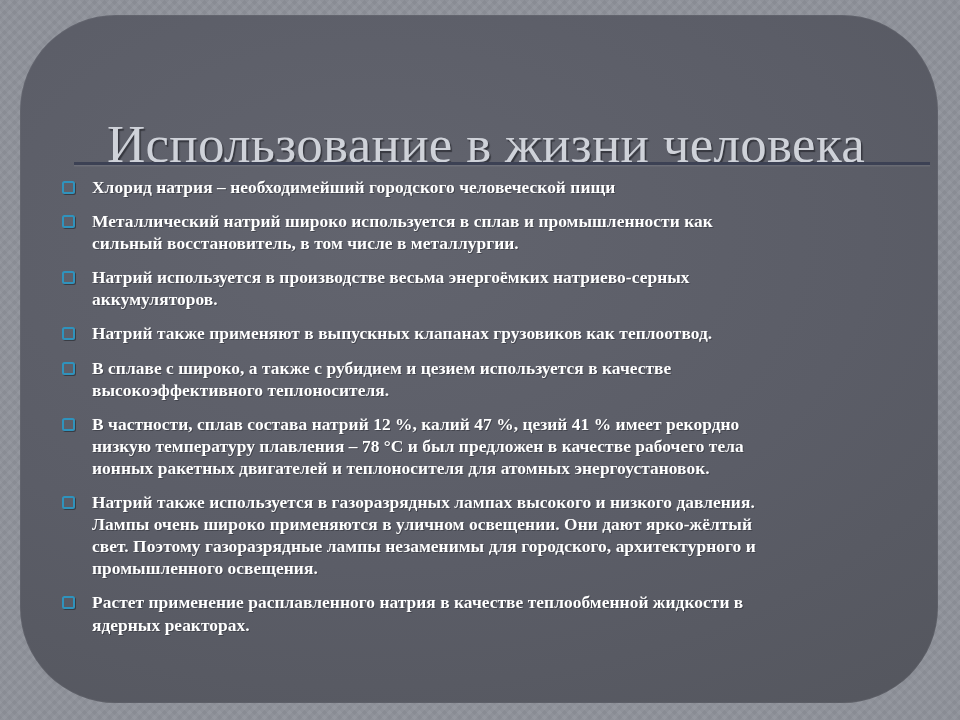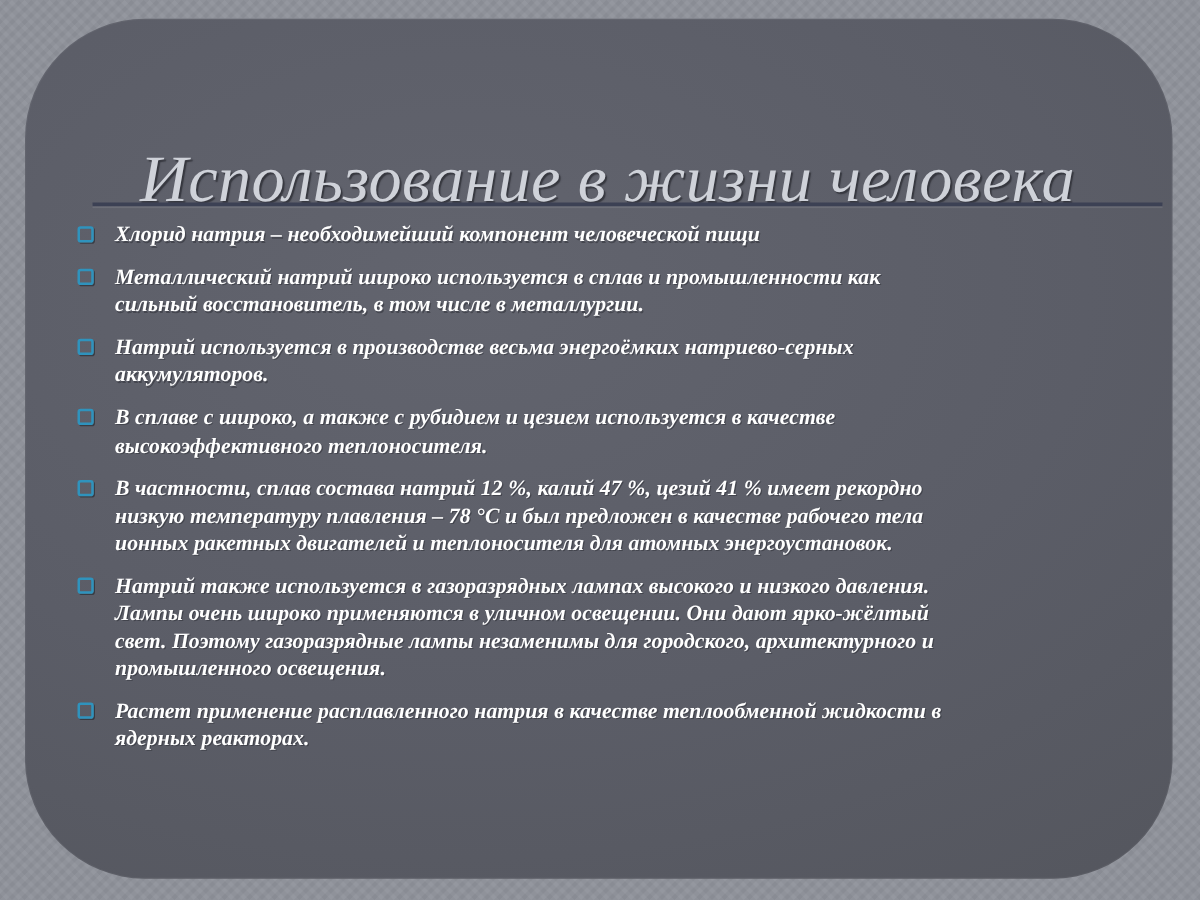--- a/index.html
+++ b/index.html
@@ -23,21 +23,20 @@
     box-sizing: border-box;
     background-color: #8e9199;
     background-image:
       linear-gradient(135deg, rgba(255,255,255,0.055) 25%, transparent 25%,
                       transparent 50%, rgba(255,255,255,0.055) 50%,
                       rgba(255,255,255,0.055) 75%, transparent 75%, transparent),
       linear-gradient(45deg, rgba(0,0,0,0.035) 25%, transparent 25%,
                       transparent 50%, rgba(0,0,0,0.035) 50%,
                       rgba(0,0,0,0.035) 75%, transparent 75%, transparent);
     background-size: 10px 10px, 10px 10px;
-    font-style: italic;
   }
 
   
   .panel {
     position: absolute;
     left: 20px;
     top: 15px;
     width: 918px;
     height: 688px;
     box-sizing: border-box;
@@ -120,35 +119,39 @@
   <div class="panel">
 
     <h1 class="title">Использование в жизни человека</h1>
 
     <div class="title-rule"></div>
 
     <div class="bullets">
 
       <div class="bullet">
         <span class="bullet-marker"></span>
-        <span class="bullet-text"> Хлорид натрия  –  необходимейший  компонент  человеческой  пищи</span>
+        <span class="bullet-text"> Хлорид натрия  –  необходимейший  городского  человеческой  пищи</span>
       </div>
 
       <div class="bullet">
         <span class="bullet-marker"></span>
         <span class="bullet-text"> Металлический  натрий  широко  используется  в сплав  и промышленности  как
 сильный восстановитель,  в том числе  в металлургии.</span>
       </div>
 
       <div class="bullet">
         <span class="bullet-marker"></span>
         <span class="bullet-text">Натрий используется  в производстве весьма энергоёмких  натриево-серных
 аккумуляторов.</span>
       </div>
 
+      <div class="bullet">
+        <span class="bullet-marker"></span>
+        <span class="bullet-text">Натрий также  применяют  в выпускных клапанах  грузовиков как   теплоотвод.</span>
+      </div>
 
 
       <div class="bullet">
         <span class="bullet-marker"></span>
         <span class="bullet-text">В сплаве с широко, а также с рубидием и цезием используется в качестве
 высокоэффективного  теплоносителя.</span>
       </div>
 
       <div class="bullet">
         <span class="bullet-marker"></span>

